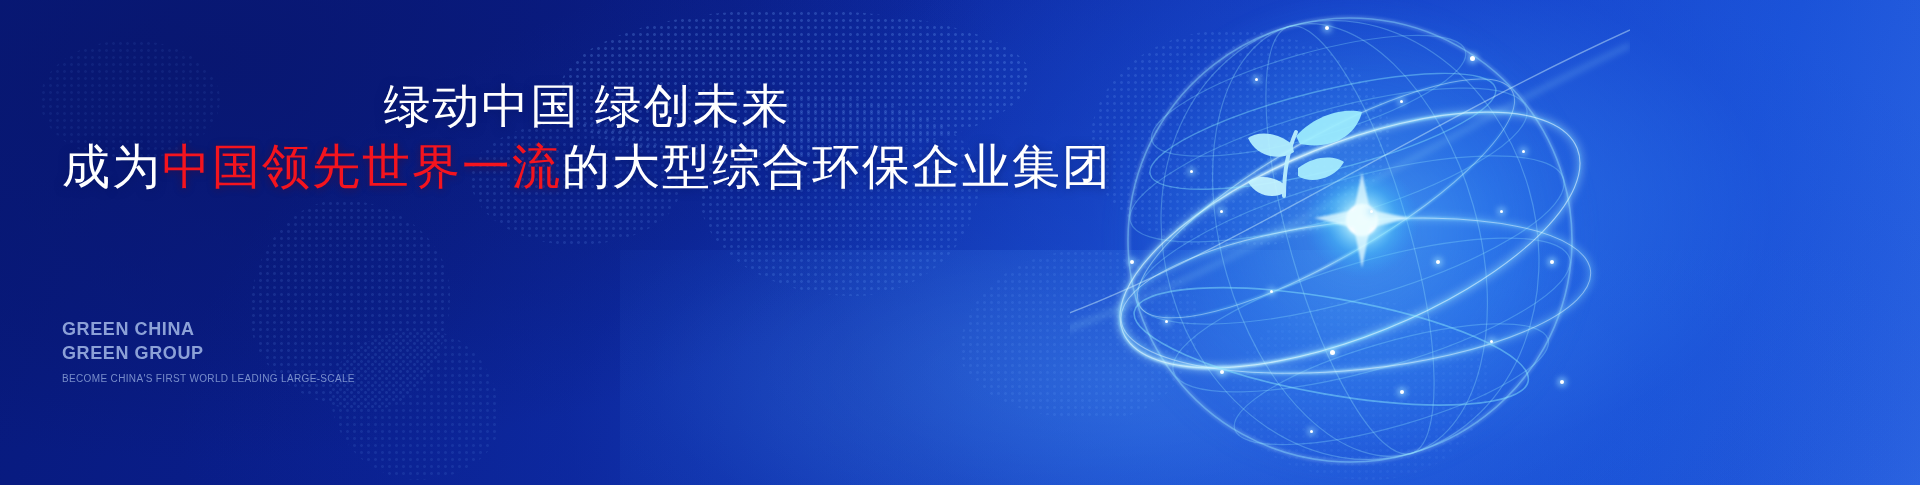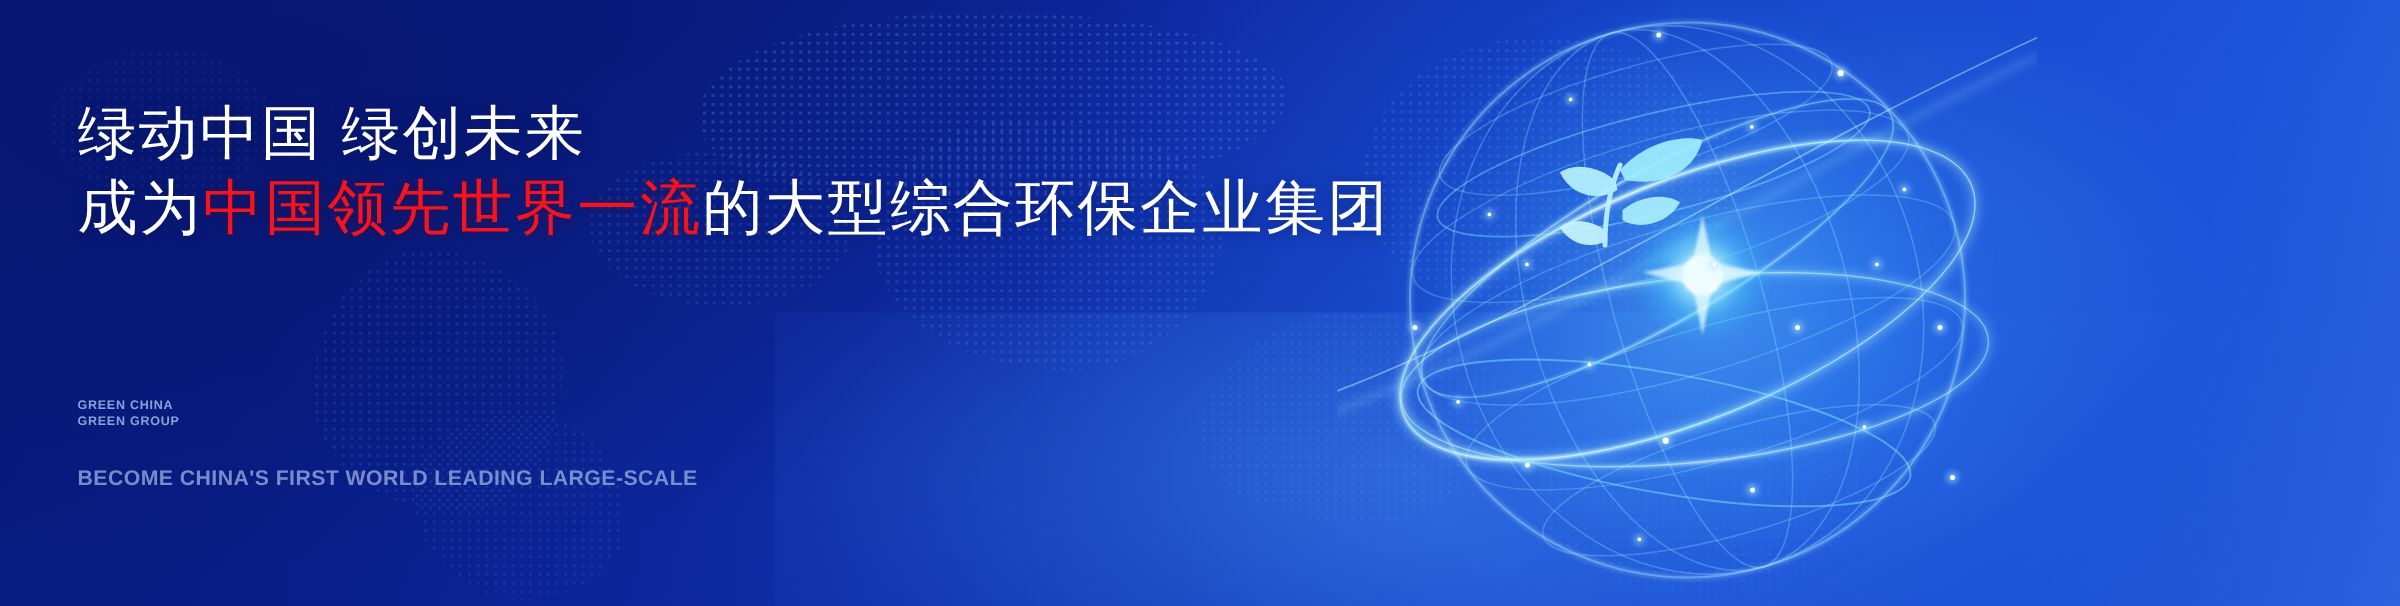--- a/index.html
+++ b/index.html
@@ -82,38 +82,39 @@
 
   .headline{
     position:absolute;left:0;top:76px;
     color:#ffffff;
     font-size:47px;
     letter-spacing:2px;
     font-weight:400;
     line-height:1.28;
     white-space:nowrap;
     text-shadow:0 1px 10px rgba(0,20,90,0.55);
+    text-align:center;
   }
   .headline .l2{display:block;font-size:48px;}
   .hl-red{color:#f5141e;text-shadow:0 1px 8px rgba(90,0,10,0.45);}
 
   .tagline{
     position:absolute;left:0;top:318px;
     color:#9fb4e4;
-    font-size:10px;
+    font-size:18px;
     font-weight:700;
     letter-spacing:.6px;
     line-height:1.32;
     opacity:.88;
   }
   .subcopy{
     position:absolute;left:0;top:372px;
     color:#93a9dd;
-    font-size:17px;
-    font-weight:700;
+    font-size:10px;
+    font-weight:400;
     letter-spacing:.35px;
     line-height:1.32;
     opacity:.80;
   }
   .tagline span, .subcopy span{display:block;}
 </style>
 </head>
 <body>
 
 <div class="banner">

